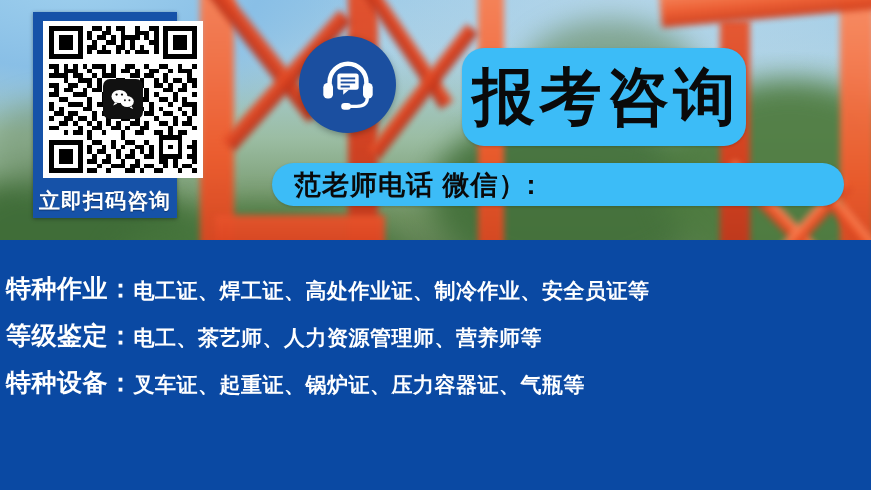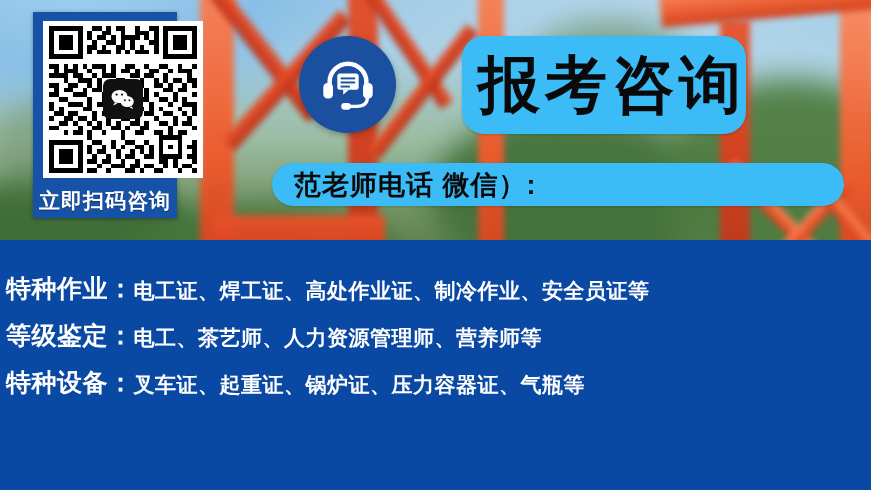--- a/index.html
+++ b/index.html
@@ -105,24 +105,24 @@
 
   
   .pill {
     position: absolute;
     background: #3cbcf7;
     display: flex;
     align-items: center;
     box-shadow: 0 1px 3px rgba(0,0,0,.18);
   }
   .pill-title {
-    left: 462px; top: 36px;
+    left: 462px; top: 48px;
     width: 284px; height: 98px;
     border-radius: 22px;
-    justify-content: flex-end;
+    justify-content: center;
   }
   .pill-title .txt {
     color: #0a0a0a;
     font-size: 62px;
     font-weight: 700;
     letter-spacing: 5px;
     line-height: 1;
     padding-left: 5px;
   }
   .pill-phone {

